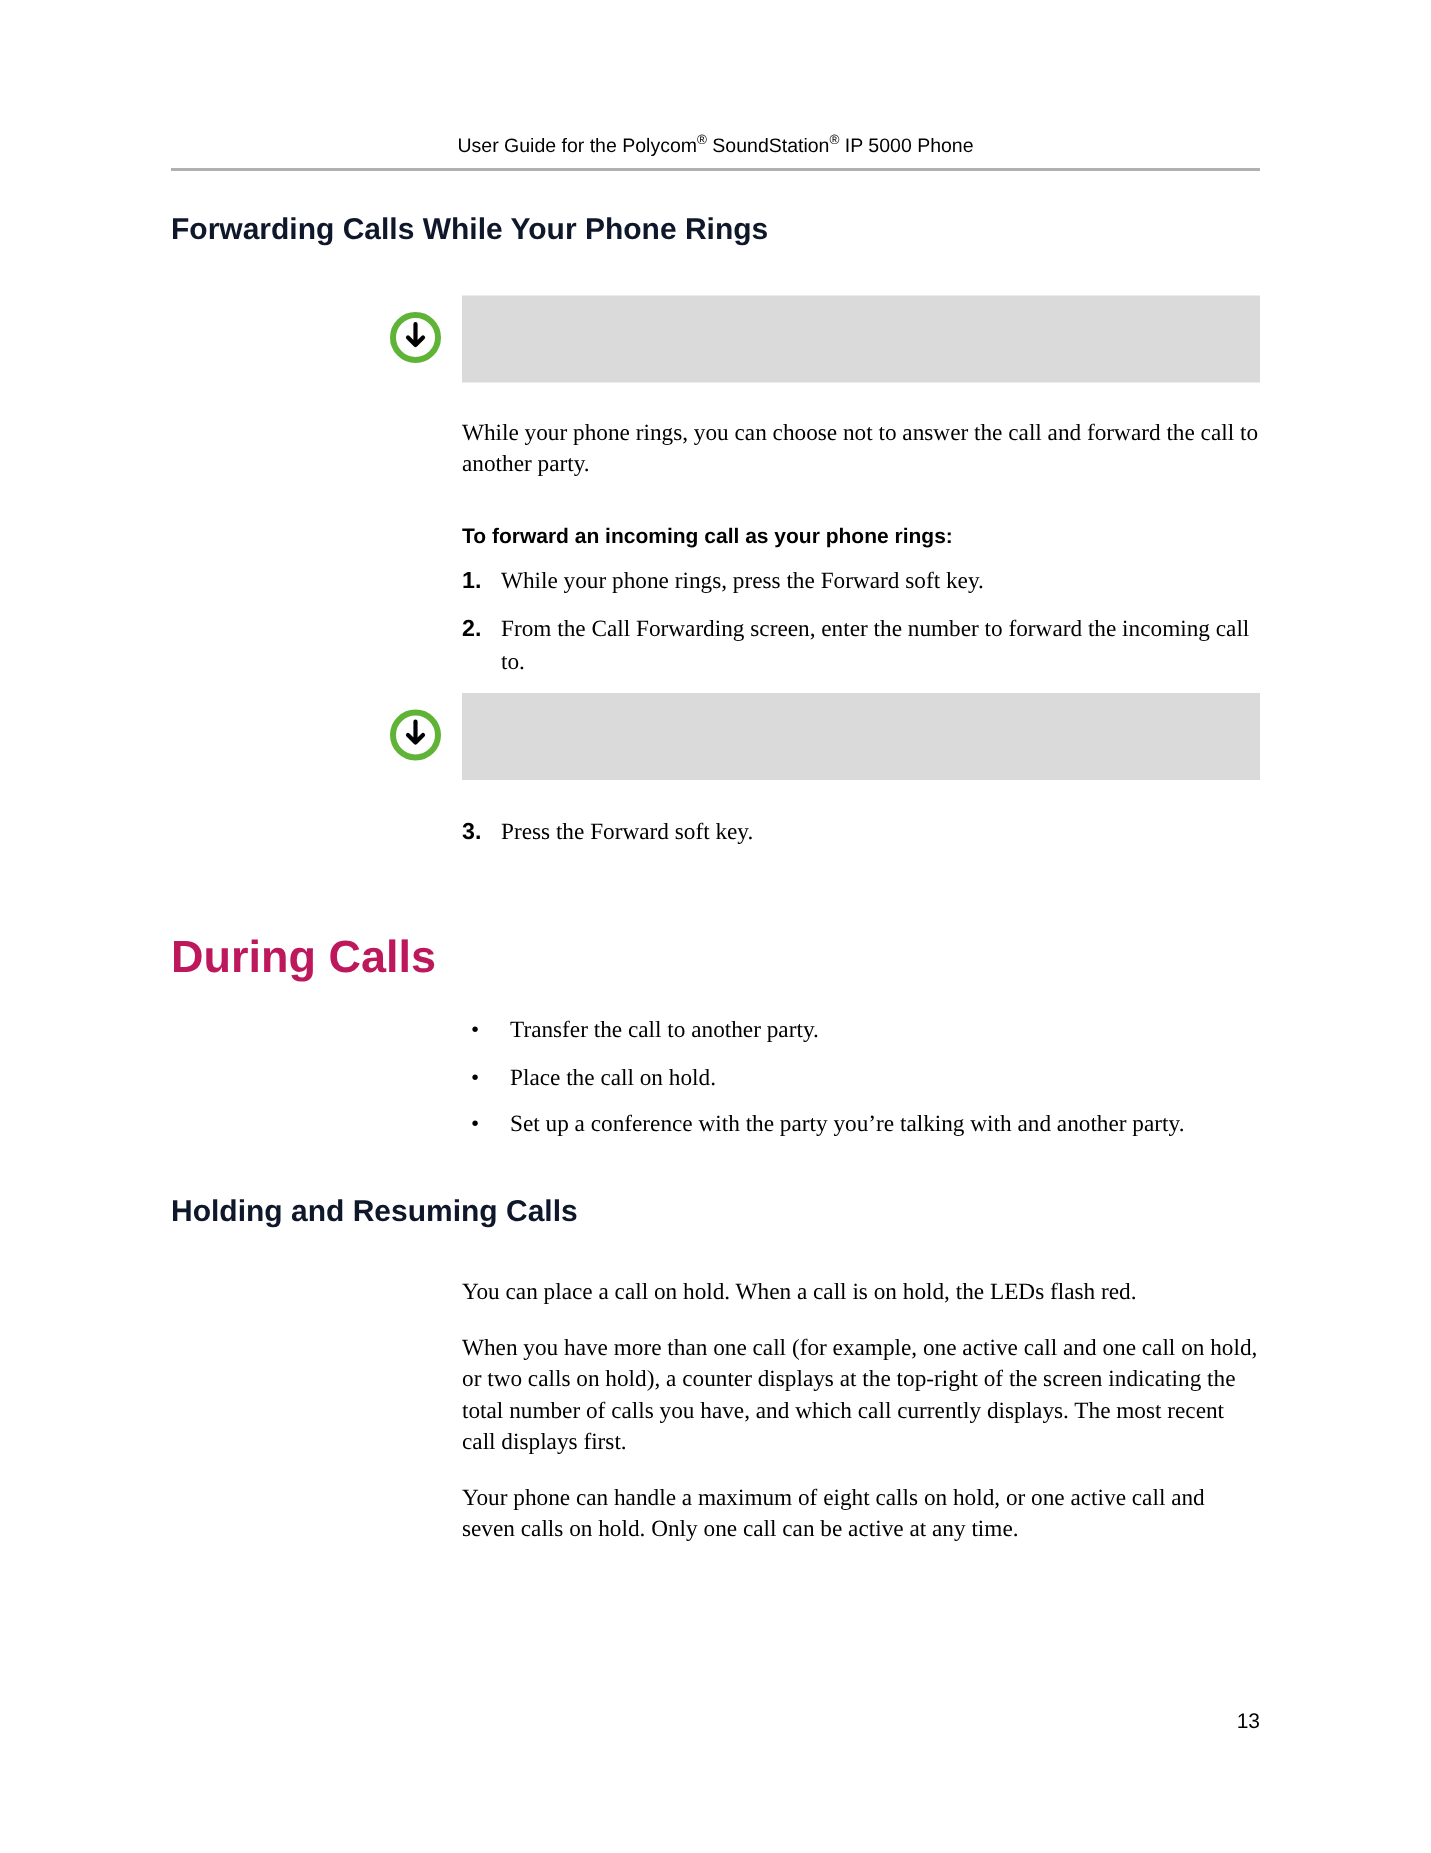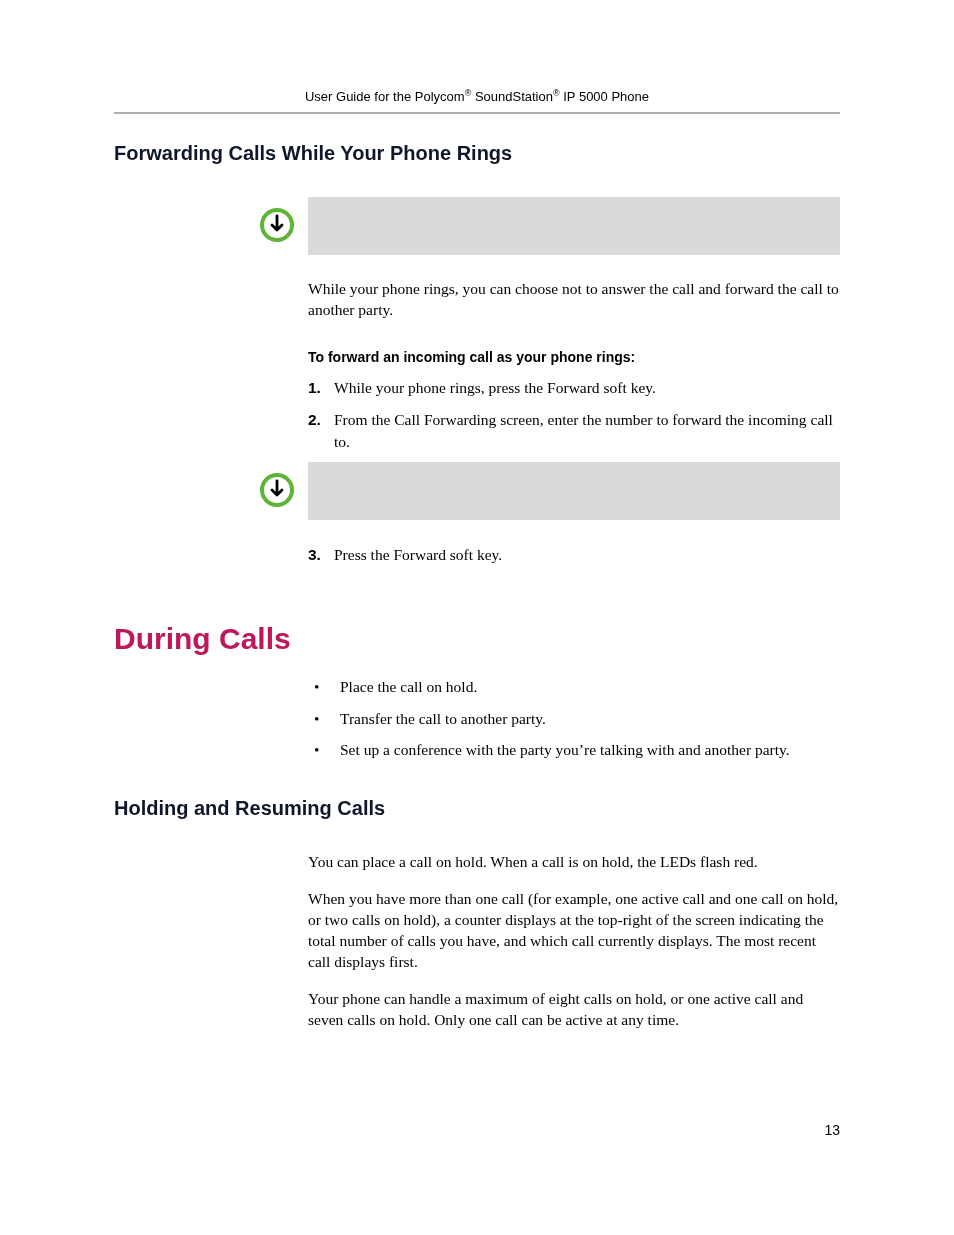--- a/index.html
+++ b/index.html
@@ -101,21 +101,21 @@
   }
   ul.bullets li::before {
     content: "•";
     width: 26px;
     flex-shrink: 0;
     text-align: left;
     padding-left: 6px;
   }
   .pagenum {
     position: absolute;
-    bottom: 97px;
+    bottom: 80px;
     right: 114px;
     font-family: Arial, Helvetica, sans-serif;
     font-size: 14px;
   }
   strong { font-weight: normal; }
 </style>
 </head>
 <body>
 
 <div class="page">
@@ -170,24 +170,24 @@
         </li>
       </ol>
 
   </div>
 
   <div class="h1">During Calls</div>
 
   <div class="bodycol">
     <ul class="bullets">
         <li>
+          <span>Transfer the call to another party.</span>
+        </li>
+        <li>
           <span>Place the call on hold.</span>
-        </li>
-        <li>
-          <span>Transfer the call to another party.</span>
         </li>
         <li>
           <span>Set up a conference with the party you’re talking with and another party.</span>
         </li>
       </ul>
   </div>
 
   <div class="h2" style="margin-top:36px;">Holding and Resuming Calls</div>
 
   <div class="bodycol">

